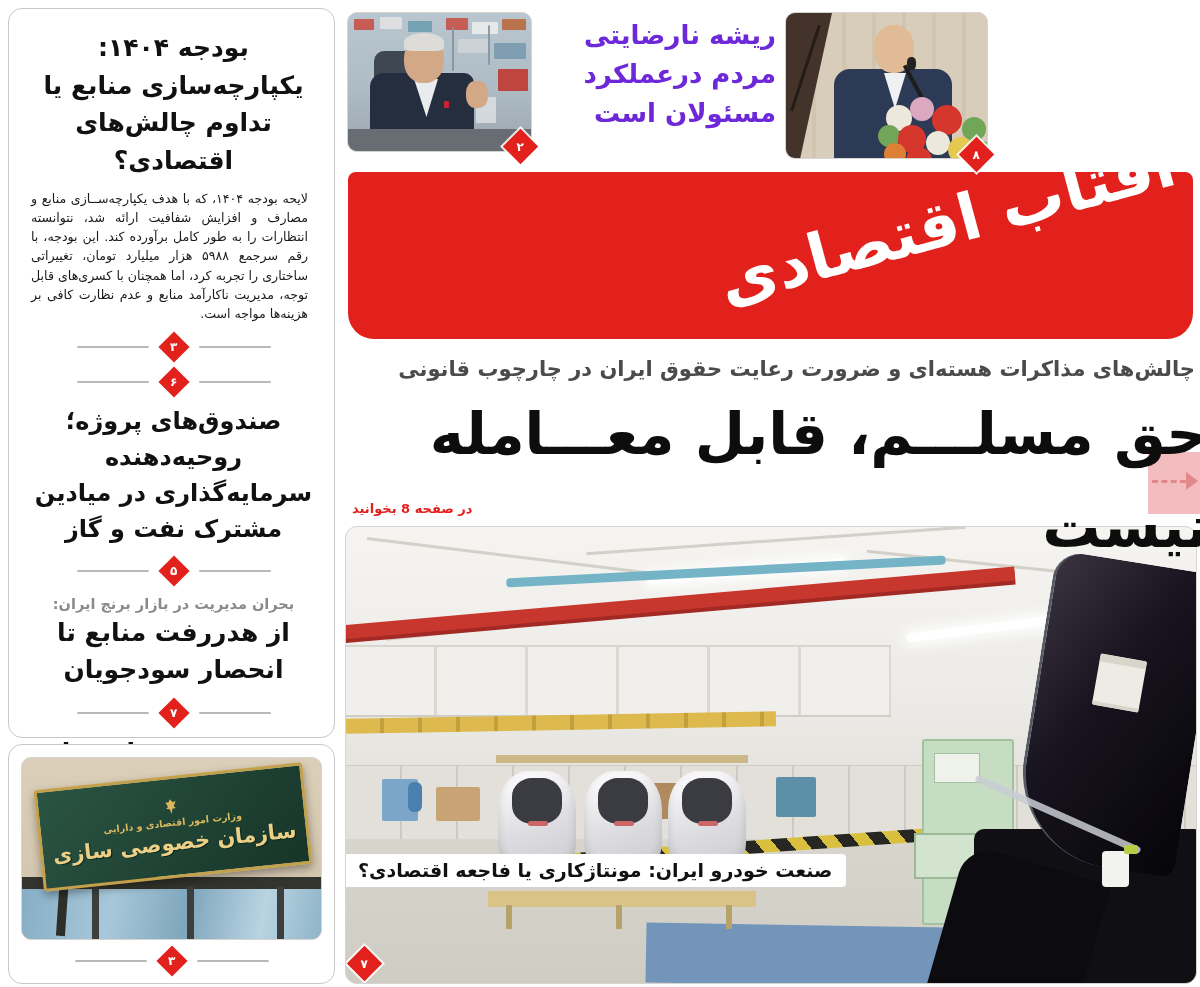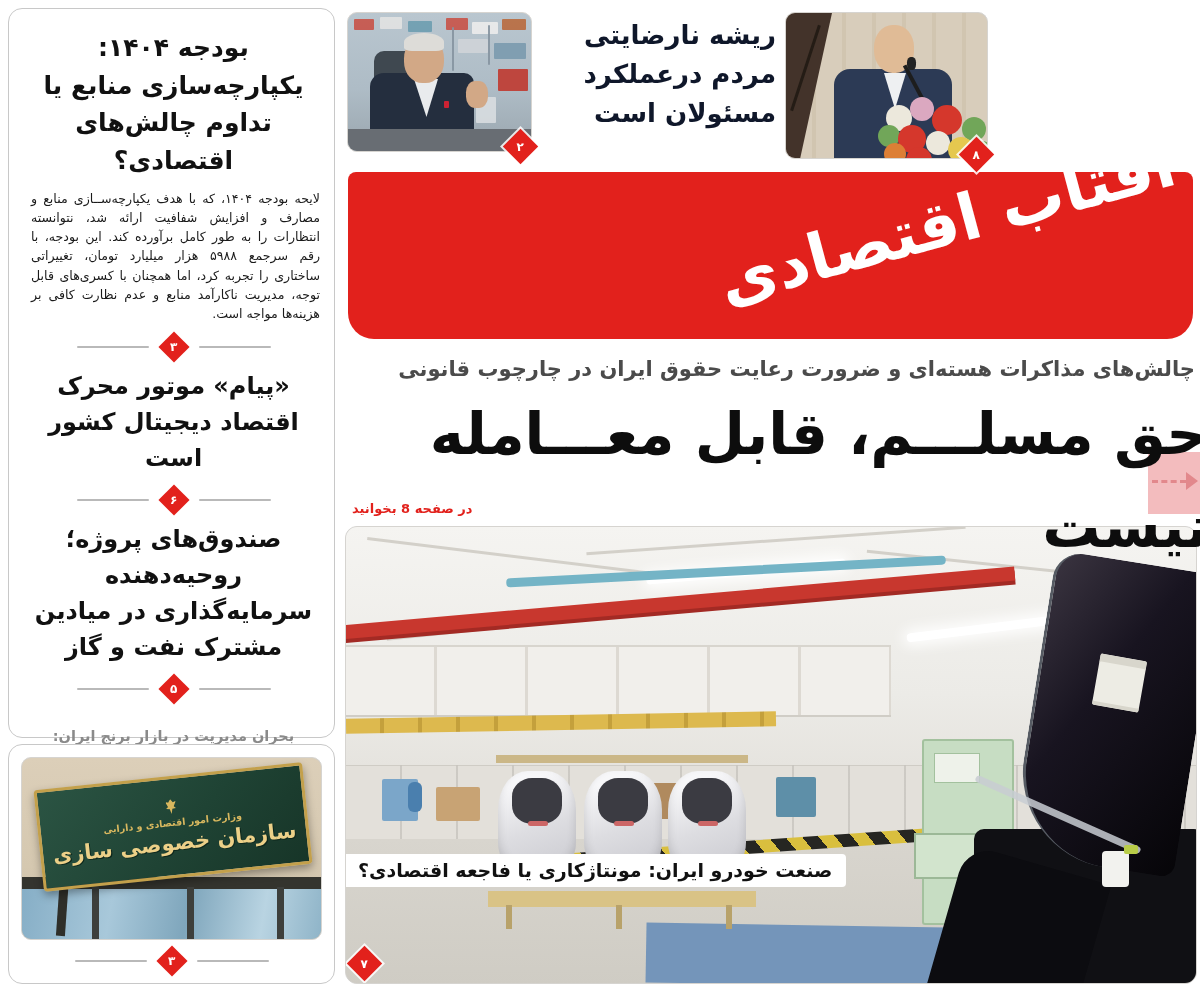--- a/index.html
+++ b/index.html
@@ -17,22 +17,22 @@
   .pagenum-diamond > span { transform:rotate(-45deg); color:#fff; font-weight:bold; font-size:12px; line-height:1; }
   .divider { display:flex; align-items:center; justify-content:center; gap:14px; }
   .divider .line { width:72px; height:2px; background:#b9b9b9; border-radius:2px; }
   .divider .pagenum-diamond { box-shadow:none; width:22px; height:22px; }
 
   
   .side-box { border:1.5px solid #c8c8c8; border-radius:14px; background:#fff; }
   #left-box1 { left:8px; top:8px; width:327px; height:730px; padding:10px 10px 0 14px; text-align:center; }
   .side-head { font-weight:bold; color:#111; font-size:25px; line-height:1.5; margin:10px 6px 0 6px; }
   .side-head.small { font-size:24px; }
-  #side-body1 { font-size:12.6px; line-height:1.52; color:#1a1a1a; text-align:justify; margin:10px 4px 0 8px; }
-  .side-kicker { color:#8a8a8a; font-size:14.5px; font-weight:bold; margin-top:28px; }
+  #side-body1 { font-size:12.6px; line-height:1.52; color:#1a1a1a; text-align:justify; margin:10px 16px 0 8px; }
+  .side-kicker { color:#8a8a8a; font-size:14.5px; font-weight:bold; margin-top:14px; }
   #left-box1 .divider { margin:13px 0 2px 0; }
   #left-box2 { left:8px; top:744px; width:327px; height:240px; padding:12px; }
 
   
   #sign-photo { width:301px; height:183px; position:relative; }
   #sign-wall { position:absolute; inset:0; background:linear-gradient(180deg,#dccfb9 0%,#d5c8b0 60%,#c9bda6 100%); }
   #sign-windows { position:absolute; left:0; bottom:0; width:100%; height:52px;
       background:linear-gradient(100deg,#86aec6 0%,#a8c8da 30%,#7fa6bc 55%,#b9d4e2 80%,#8fb4c8 100%); }
   #sign-windows:before { content:""; position:absolute; left:0; top:-10px; width:100%; height:12px; background:#34342e; }
   #sign-windows:after { content:""; position:absolute; left:70px; top:0; width:7px; height:100%; background:#3d3f3c;
@@ -42,21 +42,21 @@
       border:3px solid #c3a04b; border-radius:4px; transform:rotate(-6deg);
       box-shadow:0 4px 8px rgba(0,0,0,.35); display:flex; flex-direction:column;
       align-items:center; justify-content:center; gap:3px; }
   #sign-emblem { width:13px; height:15px; background:#d8b75e; border-radius:50% 50% 50% 50%/60% 60% 40% 40%;
       clip-path:polygon(50% 0,68% 22%,92% 14%,72% 50%,88% 62%,60% 66%,50% 100%,40% 66%,12% 62%,28% 50%,8% 14%,32% 22%); }
   #sign-line1 { color:#d9b85f; font-size:9.5px; font-weight:bold; }
   #sign-line2 { color:#ecd088; font-size:21px; font-weight:bold; text-shadow:1px 1px 0 #0d271c; }
   #sign-post { position:absolute; left:36px; top:118px; width:9px; height:60px; background:#2f2f2a; transform:rotate(4deg); }
 
   
-  .top-headline { font-weight:bold; color:#0f172a; line-height:1.5; }
+  .top-headline { font-weight:bold; color:#6d28d9; line-height:1.5; }
   #mid-headline { left:543px; top:16px; width:233px; font-size:26px; }
   #right-headline { left:1002px; top:20px; width:193px; font-size:27px; }
 
   
   #photo-pez { left:347px; top:12px; width:185px; height:140px; }
   #pez-bg { position:absolute; inset:0; background:linear-gradient(180deg,#b9c6cf 0%,#aebcc6 55%,#9aa6ae 100%); }
   .cont { position:absolute; border-radius:1px; opacity:.9; }
   #pez-desk { position:absolute; left:0; bottom:0; width:100%; height:22px; background:#686d73; }
   #pez-chair { position:absolute; left:26px; top:38px; width:64px; height:74px; background:#3f4850; border-radius:10px; }
   #pez-body { position:absolute; left:22px; top:60px; width:104px; height:62px; background:#242e3e; border-radius:14px 10px 0 0; }
@@ -176,21 +176,20 @@
   <div id="left-box1" class="abs side-box">
     <div class="side-head">بودجه ۱۴۰۴: یکپارچه‌سازی منابع یا تداوم چالش‌های اقتصادی؟</div>
     <div id="side-body1">لایحه بودجه ۱۴۰۴، که با هدف یکپارچه‌ســازی منابع و مصارف و افزایش شفافیت ارائه شد، نتوانسته انتظارات را به طور کامل برآورده کند. این بودجه، با رقم سرجمع ۵۹۸۸ هزار میلیارد تومان، تغییراتی ساختاری را تجربه کرد، اما همچنان با کسری‌های قابل توجه، مدیریت ناکارآمد منابع و عدم نظارت کافی بر هزینه‌ها مواجه است.</div>
     <div class="divider">
       <span class="line"></span>
       <span class="pagenum-diamond">
           <span>۳</span>
         </span>
       <span class="line"></span>
     </div>
-    <div class="side-head small">«پیام» موتور محرک اقتصاد دیجیتال کشور است</div>
     <div class="divider">
       <span class="line"></span>
       <span class="pagenum-diamond">
           <span>۶</span>
         </span>
       <span class="line"></span>
     </div>
     <div class="side-head small">صندوق‌های پروژه؛ روحیه‌دهنده سرمایه‌گذاری در میادین مشترک نفت و گاز</div>
     <div class="divider">
       <span class="line"></span>

